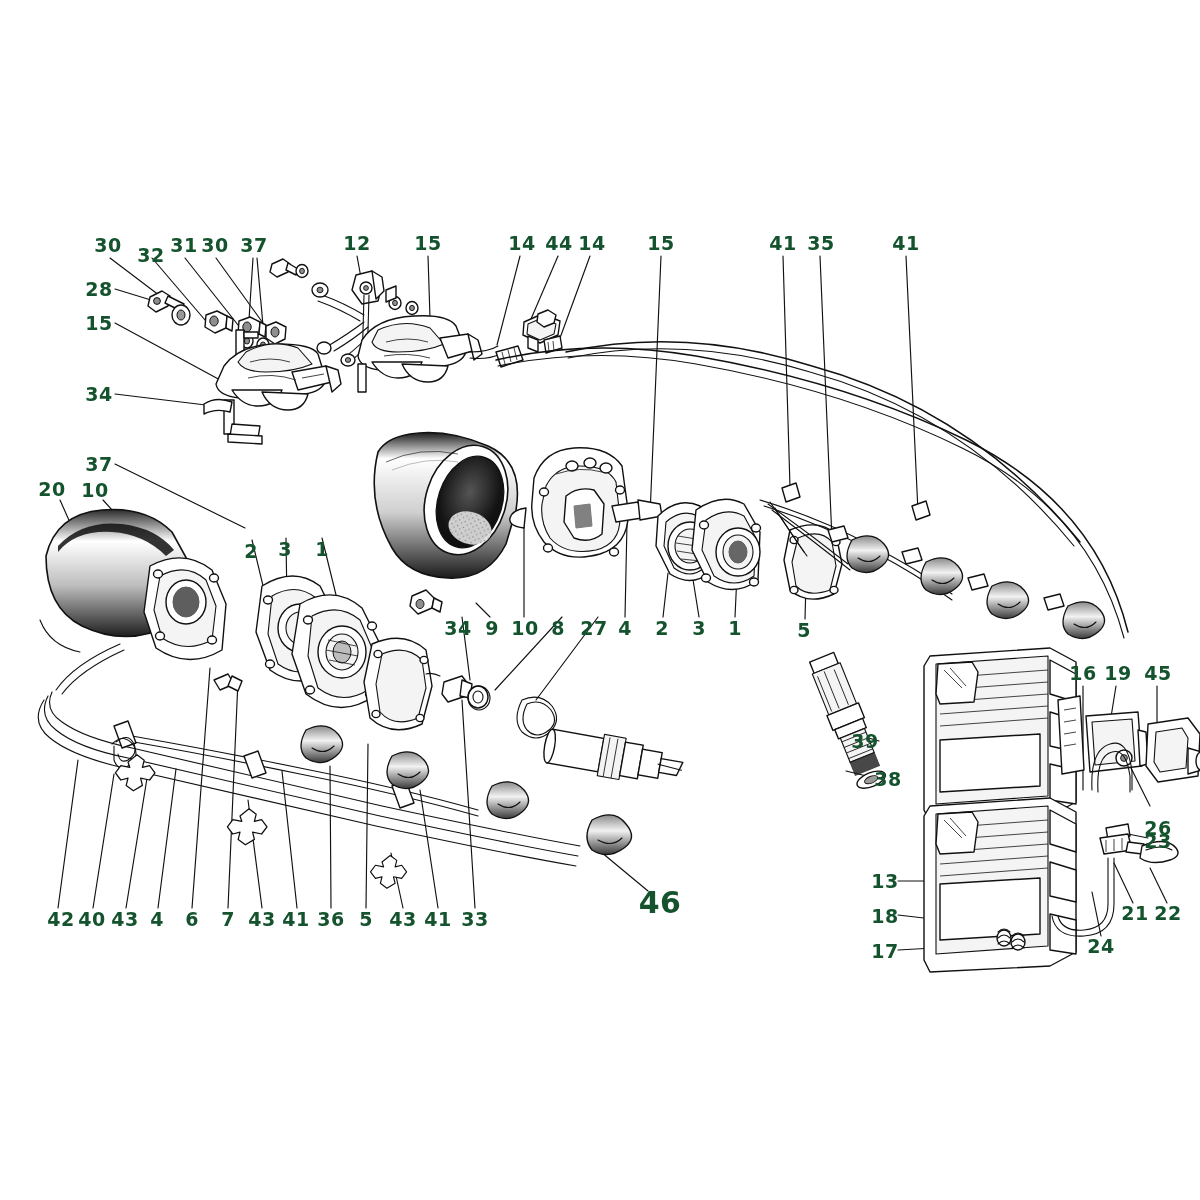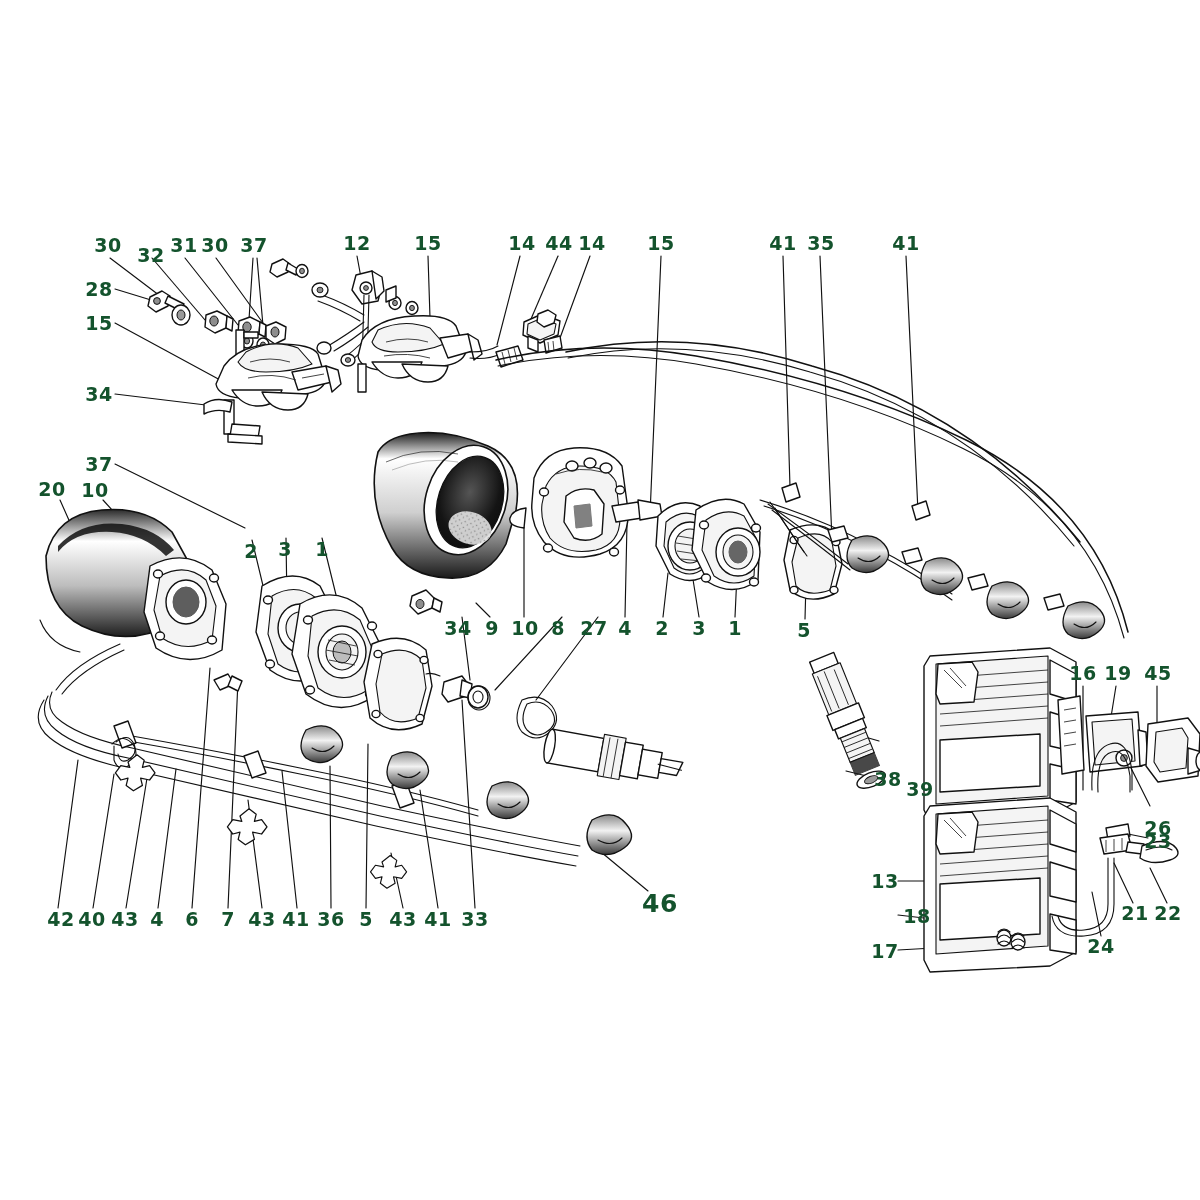--- a/index.html
+++ b/index.html
@@ -29,21 +29,21 @@
     font-family: "DejaVu Sans", sans-serif;
     font-weight: 700;
     font-size: 19px;
     color: #14532d;
     letter-spacing: 0.5px;
     white-space: nowrap;
     transform: translate(-50%, -50%);
     line-height: 1;
   }
   .callout.big {
-    font-size: 25px;
+    font-size: 30px;
   }
   .leader {
     stroke: #111111;
     stroke-width: 1.15;
     fill: none;
     stroke-linecap: round;
   }
   .ol {           
     stroke: #111111;
     fill: none;
@@ -649,26 +649,26 @@
       <div class="callout" style="left: 558px; top: 628px;">8</div>
       <div class="callout" style="left: 594px; top: 628px;">27</div>
       <div class="callout" style="left: 625px; top: 628px;">4</div>
       <div class="callout" style="left: 662px; top: 628px;">2</div>
       <div class="callout" style="left: 699px; top: 628px;">3</div>
       <div class="callout" style="left: 735px; top: 628px;">1</div>
       <div class="callout" style="left: 804px; top: 630px;">5</div>
       <div class="callout" style="left: 1083px; top: 673px;">16</div>
       <div class="callout" style="left: 1118px; top: 673px;">19</div>
       <div class="callout" style="left: 1158px; top: 673px;">45</div>
-      <div class="callout" style="left: 920px; top: 741px; margin-top: 48px;">39</div>
+      <div class="callout" style="left: 865px; top: 741px;">39</div>
       <div class="callout" style="left: 888px; top: 779px;">38</div>
       <div class="callout" style="left: 1158px; top: 812px; margin-top: 16px;">26</div>
       <div class="callout" style="left: 1158px; top: 841px;">23</div>
       <div class="callout" style="left: 885px; top: 881px;">13</div>
-      <div class="callout" style="left: 885px; top: 916px; margin-left: 32px;">18</div>
+      <div class="callout" style="left: 885px; top: 916px;">18</div>
       <div class="callout" style="left: 1135px; top: 913px;">21</div>
       <div class="callout" style="left: 1168px; top: 913px;">22</div>
       <div class="callout" style="left: 885px; top: 951px;">17</div>
       <div class="callout" style="left: 1101px; top: 946px;">24</div>
       <div class="callout" style="left: 61px; top: 919px;">42</div>
       <div class="callout" style="left: 92px; top: 919px;">40</div>
       <div class="callout" style="left: 125px; top: 919px;">43</div>
       <div class="callout" style="left: 157px; top: 919px;">4</div>
       <div class="callout" style="left: 192px; top: 919px;">6</div>
       <div class="callout" style="left: 228px; top: 919px;">7</div>

